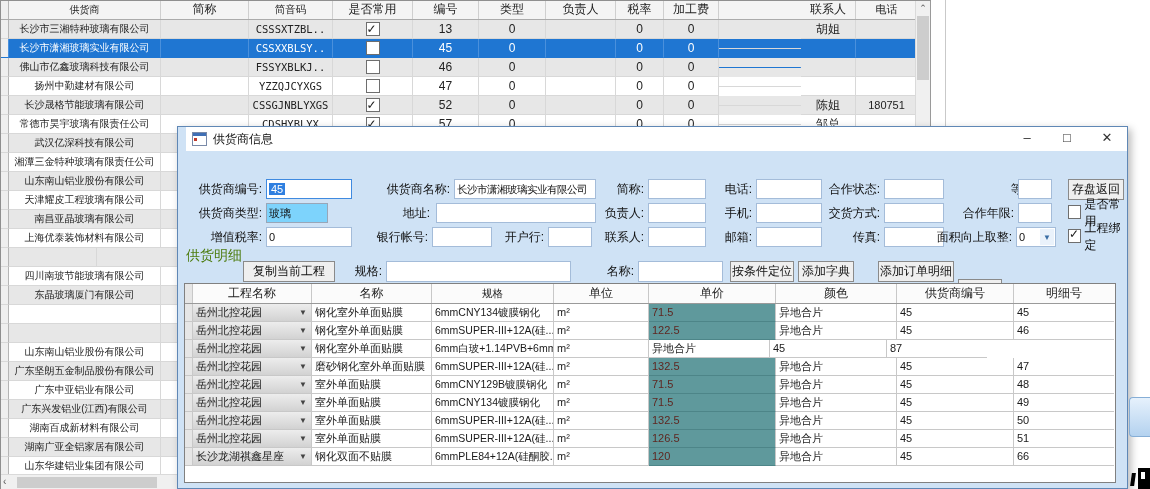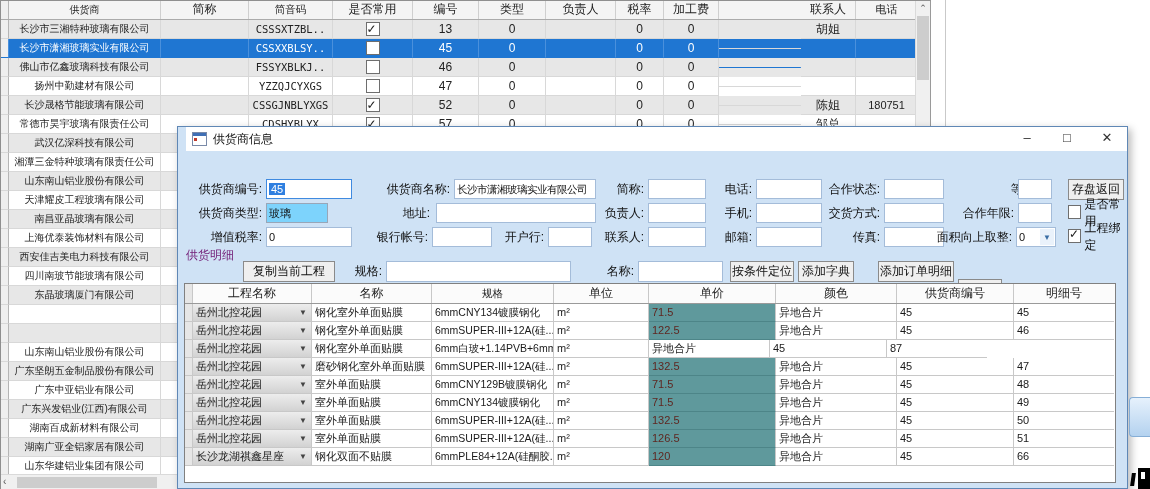--- a/index.html
+++ b/index.html
@@ -64,21 +64,21 @@
   .fbox{position:absolute;height:20px;background:#fff;border:1px solid #a4bcd9;box-sizing:border-box;
         font-size:11px;line-height:18px;padding:0 2px;overflow:hidden;white-space:nowrap;color:#111;}
   .fbox.ro{background:#7dd3fc;border-color:#98a6b8;}
   .fbox.focus{border-color:#3f8ae0;}
   .sel45{background:#2f7fe0;color:#fff;padding:0 2px;}
   .fbox .arr{position:absolute;right:1px;top:1px;bottom:1px;width:14px;background:#eaf2fb;
              color:#3a6ea5;font-size:8px;line-height:17px;text-align:center;}
   .btn{position:absolute;height:21px;background:#efefef;border:1px solid #8a8a8a;font-size:12px;
        text-align:center;line-height:19px;color:#111;box-sizing:border-box;cursor:default;}
   .chkwrap{position:absolute;height:20px;display:flex;align-items:center;gap:4px;font-size:12px;color:#111;}
-  .sec-label{position:absolute;left:8px;top:96px;font-size:12px;color:#701a75;}
+  .sec-label{position:absolute;left:8px;top:96px;font-size:14px;color:#4d7c0f;}
 
   
   .dtable{position:absolute;left:6px;top:132px;width:932px;height:200px;background:#fff;
           border:1px solid #808080;box-sizing:border-box;overflow:hidden;}
   .d-header{display:flex;height:19px;background:#fbfbfb;border-bottom:1px solid #9a9a9a;}
   .d-hcell{box-sizing:border-box;border-right:1px solid #c8c8c8;font-size:12px;color:#222;
            text-align:center;line-height:18px;overflow:hidden;white-space:nowrap;}
   .d-row{display:flex;height:18px;}
   .d-cell{box-sizing:border-box;border-right:1px solid #c8c8c8;border-bottom:1px solid #c8c8c8;
           font-size:11px;line-height:17px;padding:0 3px;overflow:hidden;white-space:nowrap;color:#1a1a1a;}
@@ -301,21 +301,20 @@
           <div class="g-cell cw-type"></div>
           <div class="g-cell cw-mgr"></div>
           <div class="g-cell cw-tax"></div>
           <div class="g-cell cw-fee"></div>
           <div class="g-cell cw-addr"></div>
           <div class="g-cell cw-contact"></div>
           <div class="g-cell cw-phone"></div>
         </div>
         <div class="g-row alt">
           <div class="g-cell cw-hdr"></div>
-          <div class="g-cell cw-name">西安佳吉美电力科技有限公司</div>
           <div class="g-cell cw-abbr"></div>
           <div class="g-cell cw-code"></div>
           <div class="g-cell cw-common"></div>
           <div class="g-cell cw-id"></div>
           <div class="g-cell cw-type"></div>
           <div class="g-cell cw-mgr"></div>
           <div class="g-cell cw-tax"></div>
           <div class="g-cell cw-fee"></div>
           <div class="g-cell cw-addr"></div>
           <div class="g-cell cw-contact"></div>

